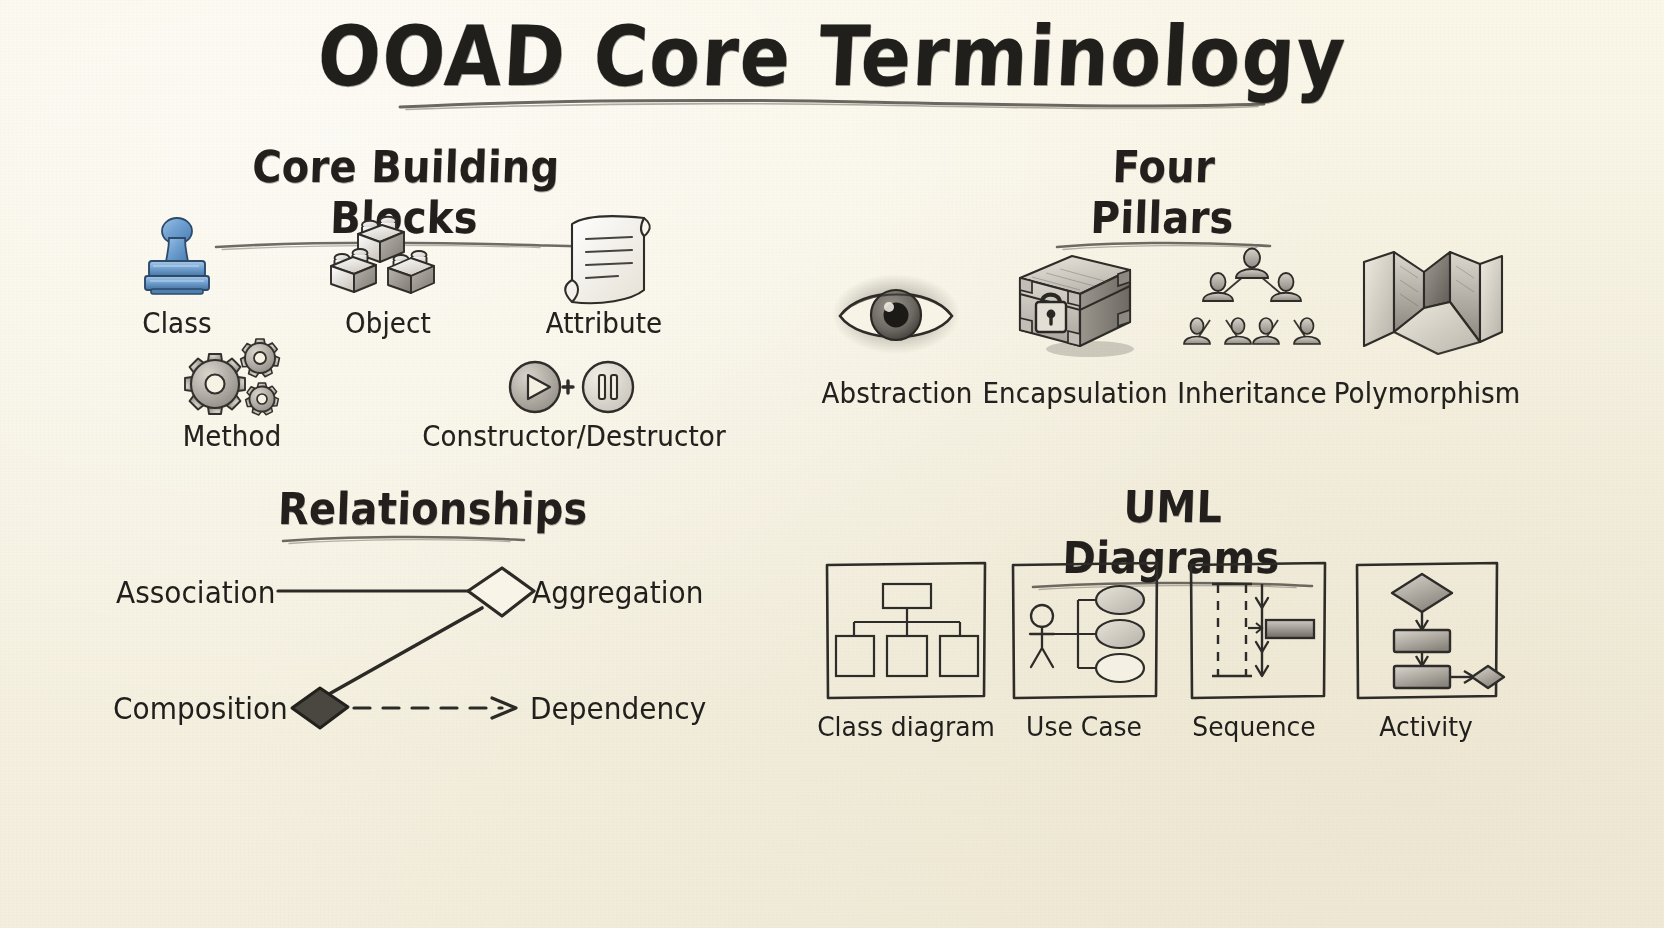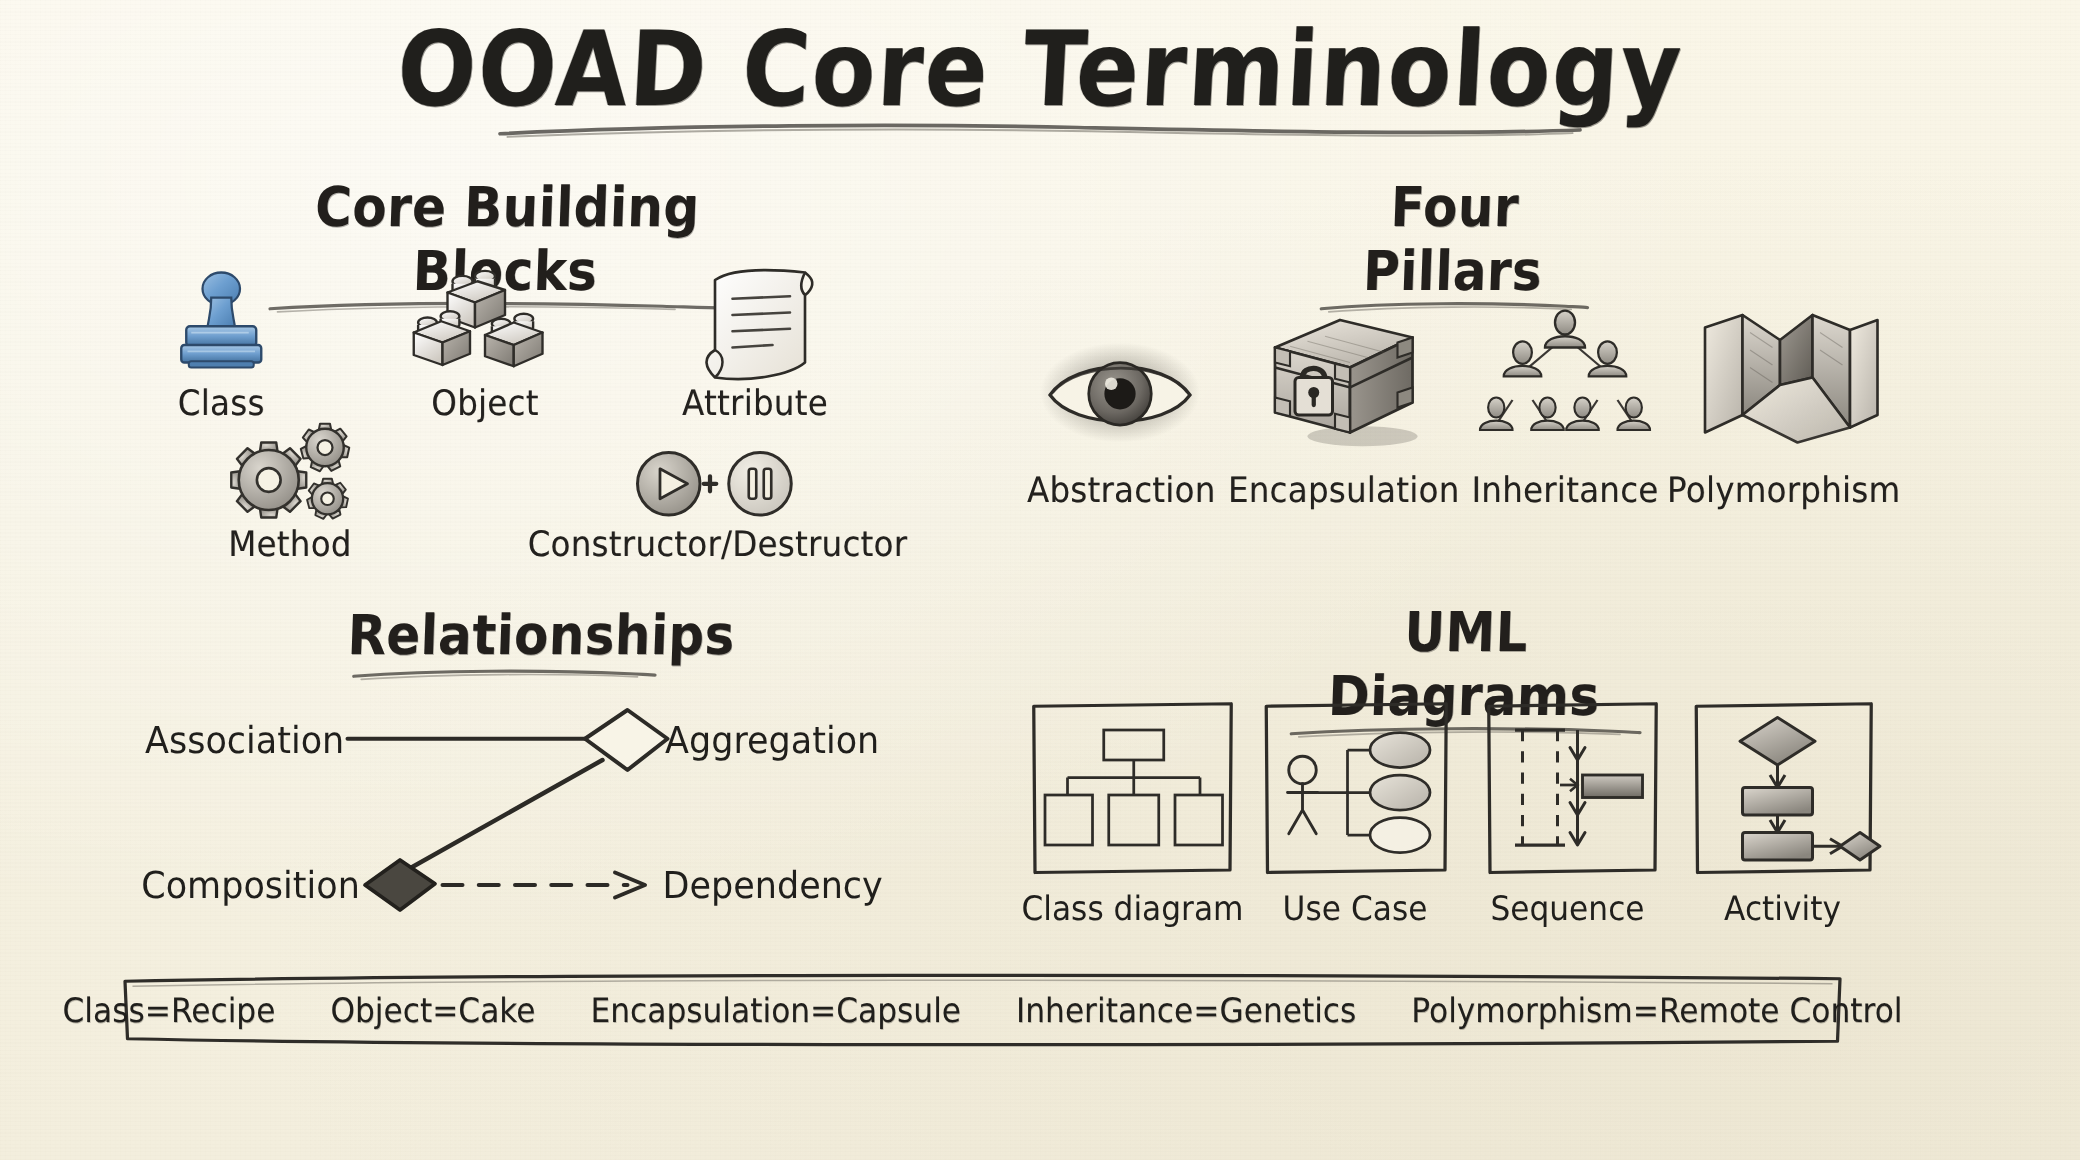--- a/index.html
+++ b/index.html
@@ -604,27 +604,14 @@
       <path d="M68 92 L68 104" stroke="#2e2c28" stroke-width="2.4"></path>
       <path d="M62 96 L68 106 L74 96" fill="none" stroke="#2e2c28" stroke-width="2.4" stroke-linejoin="round"></path>
       <rect x="40" y="106" width="56" height="22" rx="2" fill="url(#actFill)" stroke="#2e2c28" stroke-width="2.4"></rect>
       <path d="M96 117 L118 117" stroke="#2e2c28" stroke-width="2.4"></path>
       <path d="M110 111 L120 117 L110 123" fill="none" stroke="#2e2c28" stroke-width="2.4" stroke-linejoin="round"></path>
       <path d="M134 106 L150 117 L134 128 L118 117 Z" fill="url(#actFill)" stroke="#2e2c28" stroke-width="2.4" stroke-linejoin="round"></path>
     </svg>
   </div>
   <div class="uml-cap" style="left:1426px; top:712px;">Activity</div>
 
-  <div id="footer-band">
-    <svg width="1380" height="62" viewBox="0 0 1380 62" style="position:absolute; inset:0;">
-      <path d="M4 8 C 300 2, 900 2, 1376 6 L1374 56 C 900 60, 300 60, 6 54 Z" fill="none" stroke="#2f2d29" stroke-width="2.6" stroke-linejoin="round"></path>
-      <path d="M10 12 C 320 6, 880 6, 1370 10" fill="none" stroke="#6e6a62" stroke-width="1.2" opacity=".5"></path>
-    </svg>
-    <div id="footer-row">
-      <span class="foot-item">Class=Recipe</span>
-      <span class="foot-item">Object=Cake</span>
-      <span class="foot-item">Encapsulation=Capsule</span>
-      <span class="foot-item">Inheritance=Genetics</span>
-      <span class="foot-item">Polymorphism=Remote Control</span>
-    </div>
-  </div>
 
 </div>
 
 </body></html>

